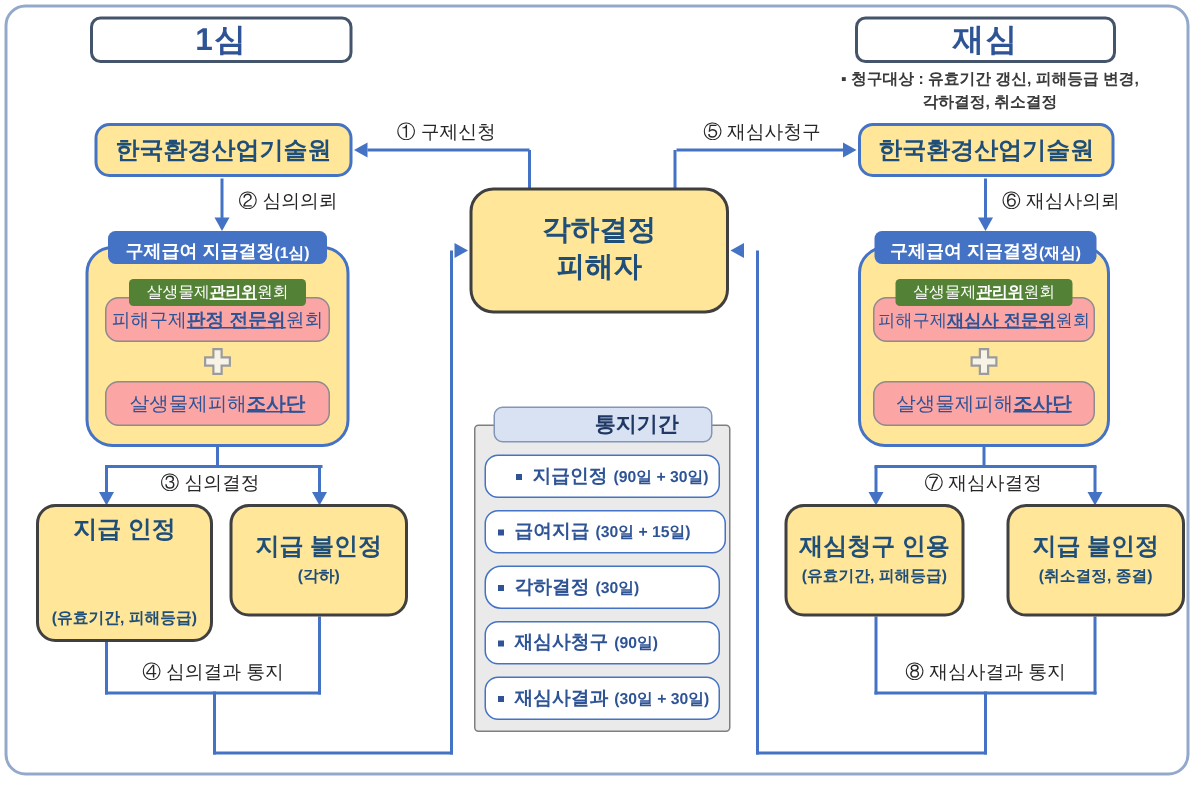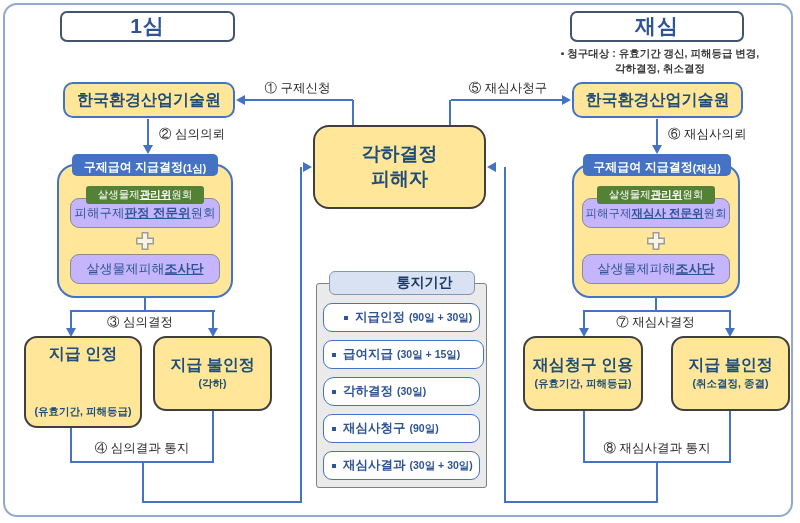--- a/index.html
+++ b/index.html
@@ -22,21 +22,21 @@
        font-size:16px;font-weight:bold;z-index:2;}
   .victim{display:flex;flex-direction:column;align-items:center;justify-content:center;
        background:var(--yellow);border:2.5px solid #3F3F3F;border-radius:16px;
        color:var(--navy);font-size:19px;font-weight:bold;line-height:1.3;z-index:2;}
   .dtitle{display:flex;align-items:flex-end;justify-content:center;background:var(--blue);
        border-radius:5px;color:#fff;font-size:12px;font-weight:bold;z-index:4;}
   .dtitle .sfx{font-size:10.5px;font-weight:bold;}
   .ycontainer{background:var(--yellow);border:2px solid var(--blue);border-radius:18px;z-index:1;}
   .gbox{display:flex;align-items:center;justify-content:center;background:var(--green);
        border-radius:3px;color:#fff;font-size:10.5px;z-index:4;white-space:nowrap;}
-  .wbox{display:flex;align-items:center;justify-content:center;background:#c4b5fd;
+  .wbox{display:flex;align-items:center;justify-content:center;background:#fca5a5;
        border:1.5px solid #8C8C8C;border-radius:9px;color:var(--royal);
        font-size:12.5px;z-index:3;white-space:nowrap;}
   .em{font-weight:bold;text-decoration:underline;}
   .outcome{display:flex;flex-direction:column;align-items:center;justify-content:center;
        background:var(--yellow);border:2px solid #404040;border-radius:13px;
        color:var(--navy);z-index:2;}
   .outcome .t{font-size:16px;font-weight:bold;line-height:1.1;}
   .outcome .s{font-size:10.5px;font-weight:bold;margin-top:3px;white-space:nowrap;}
   .flow-label{font-size:12.5px;color:#262626;text-align:center;z-index:3;white-space:nowrap;}
   .note{font-size:10.5px;font-weight:600;color:#3A3A3A;text-align:center;line-height:1.4;z-index:2;}

